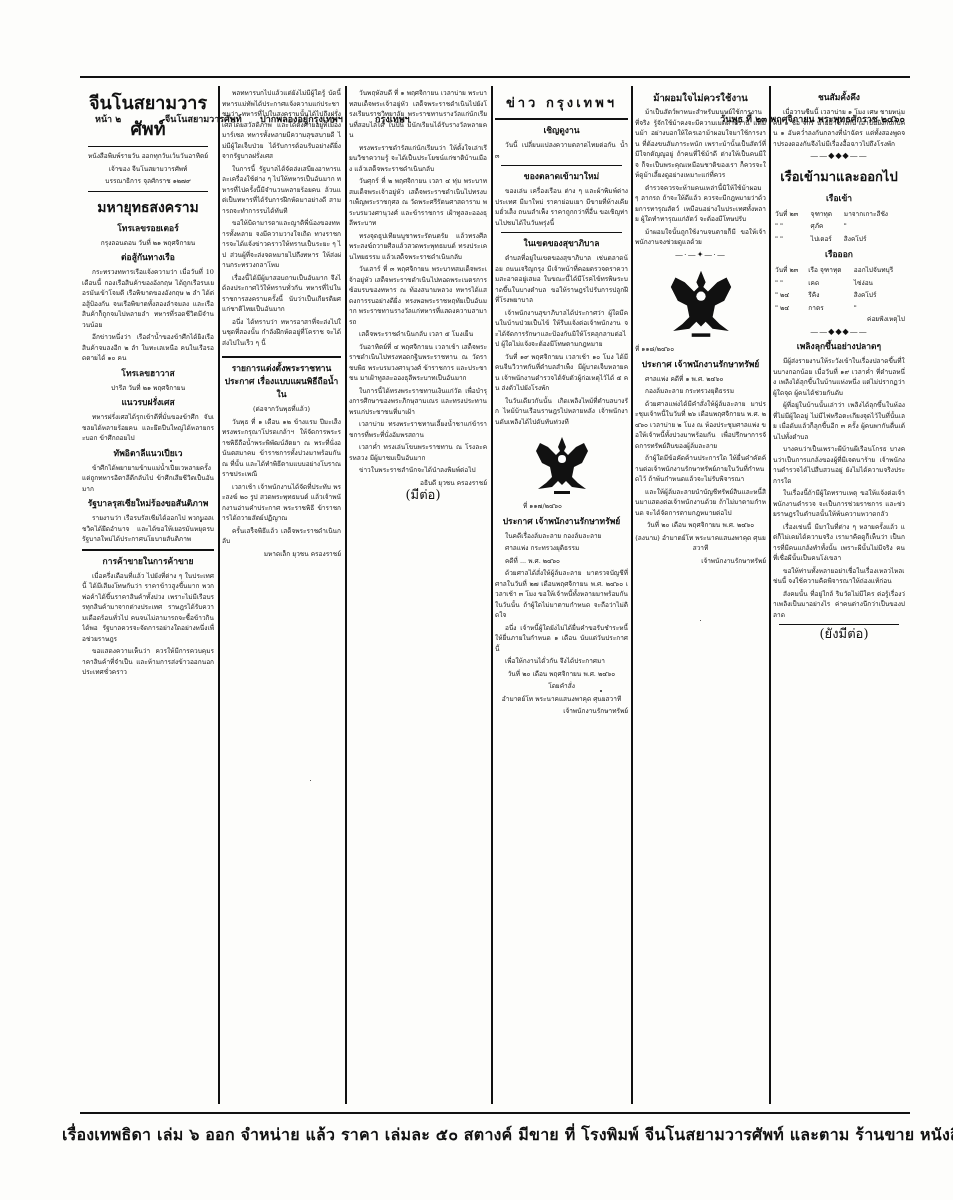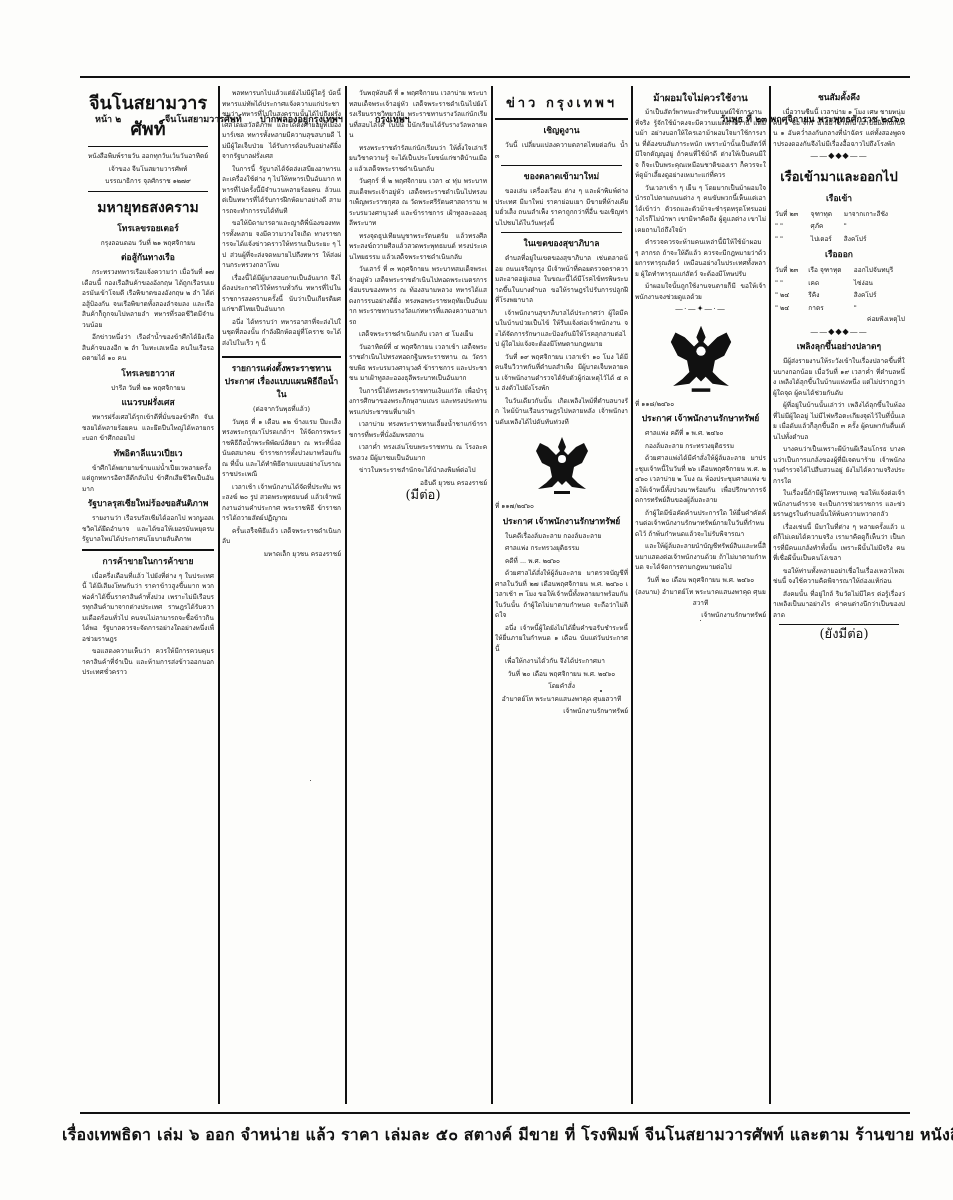--- a/index.html
+++ b/index.html
@@ -50,21 +50,21 @@
     <div class="h-big" style="font-size:18px;">จีนโนสยามวารศัพท์</div>
     <div class="sep"></div>
     <p class="center">หนังสือพิมพ์รายวัน ออกทุกวันเว้นวันอาทิตย์</p>
     <p class="center">เจ้าของ จีนโนสยามวารศัพท์</p>
     <p class="center">บรรณาธิการ จุลศักราช ๑๒๗๙</p>
     <div class="sep"></div>
     <div class="h-mid" style="font-size:14px;">มหายุทธสงคราม</div>
     <div class="h-sm">โทรเลขรอยเตอร์</div>
     <p class="center">กรุงลอนดอน วันที่ ๒๑ พฤศจิกายน</p>
     <div class="h-sm">ต่อสู้กันทางเรือ</div>
-    <p>กระทรวงทหารเรือแจ้งความว่า เมื่อวันที่ ๑๗ เดือนนี้ กองเรือสินค้าของอังกฤษ ได้ถูกเรือรบเยอรมันเข้าโจมตี เรือพิฆาตของอังกฤษ ๒ ลำ ได้ต่อสู้ป้องกัน จนเรือพิฆาตทั้งสองลำจมลง และเรือสินค้าก็ถูกจมไปหลายลำ ทหารที่รอดชีวิตมีจำนวนน้อย</p>
+    <p>กระทรวงทหารเรือแจ้งความว่า เมื่อวันที่ 10 เดือนนี้ กองเรือสินค้าของอังกฤษ ได้ถูกเรือรบเยอรมันเข้าโจมตี เรือพิฆาตของอังกฤษ ๒ ลำ ได้ต่อสู้ป้องกัน จนเรือพิฆาตทั้งสองลำจมลง และเรือสินค้าก็ถูกจมไปหลายลำ ทหารที่รอดชีวิตมีจำนวนน้อย</p>
     <p>อีกข่าวหนึ่งว่า เรือดำน้ำของข้าศึกได้ยิงเรือสินค้าจมลงอีก ๒ ลำ ในทะเลเหนือ คนในเรือรอดตายได้ ๑๐ คน</p>
     <div class="h-sm">โทรเลขฮาวาส</div>
     <p class="center">ปารีส วันที่ ๒๑ พฤศจิกายน</p>
     <div class="h-sm">แนวรบฝรั่งเศส</div>
     <p>ทหารฝรั่งเศสได้รุกเข้าตีที่มั่นของข้าศึก จับเชลยได้หลายร้อยคน และยึดปืนใหญ่ได้หลายกระบอก ข้าศึกถอยไป</p>
     <div class="h-sm">ทัพอิตาลีแนวเปียเว</div>
     <p>ข้าศึกได้พยายามข้ามแม่น้ำเปียเวหลายครั้ง แต่ถูกทหารอิตาลีตีกลับไป ข้าศึกเสียชีวิตเป็นอันมาก</p>
     <div class="h-sm">รัฐบาลรุสเซียใหม่ร้องขอสันติภาพ</div>
     <p>รายงานว่า เรือรบรัสเซียได้ออกไป พวกบอลเชวิคได้ยึดอำนาจ และได้ขอให้เยอรมันหยุดรบ รัฐบาลใหม่ได้ประกาศนโยบายสันติภาพ</p>
     <div class="sep-thick"></div>
@@ -116,38 +116,37 @@
     <div class="h-sm">ในเขตของสุขาภิบาล</div>
     <p>ตำบลที่อยู่ในเขตของสุขาภิบาล เช่นตลาดน้อย ถนนเจริญกรุง มีเจ้าหน้าที่คอยตรวจตราความสะอาดอยู่เสมอ ในขณะนี้ได้มีโรคไข้ทรพิษระบาดขึ้นในบางตำบล ขอให้ราษฎรไปรับการปลูกฝีที่โรงพยาบาล</p>
     <p>เจ้าพนักงานสุขาภิบาลได้ประกาศว่า ผู้ใดมีคนในบ้านป่วยเป็นไข้ ให้รีบแจ้งต่อเจ้าพนักงาน จะได้จัดการรักษาและป้องกันมิให้โรคลุกลามต่อไป ผู้ใดไม่แจ้งจะต้องมีโทษตามกฎหมาย</p>
     <p>วันที่ ๑๙ พฤศจิกายน เวลาเช้า ๑๐ โมง ได้มีคนจีนวิวาทกันที่ตำบลสำเพ็ง มีผู้บาดเจ็บหลายคน เจ้าพนักงานตำรวจได้จับตัวผู้ก่อเหตุไว้ได้ ๕ คน ส่งตัวไปยังโรงพัก</p>
     <p>ในวันเดียวกันนั้น เกิดเพลิงไหม้ที่ตำบลบางรัก ไหม้บ้านเรือนราษฎรไปหลายหลัง เจ้าพนักงานดับเพลิงได้ไปดับทันท่วงที</p>
     <svg class="garuda" width="60" height="62" viewBox="0 0 60 62">
       <path d="M30 4 L34 14 L32 18 L36 22 L44 14 L52 10 L56 18 L50 30 L42 34 L40 44 L46 50 L54 56 L40 54 L34 48 L30 52 L26 48 L20 54 L6 56 L14 50 L20 44 L18 34 L10 30 L4 18 L8 10 L16 14 L24 22 L28 18 L26 14 Z" fill="#111"></path>
       <circle cx="30" cy="26" r="4" fill="#fff"></circle>
       <rect x="22" y="58" width="16" height="3" fill="#111"></rect>
     </svg>
-    <p class="center" style="text-align:left;">ที่ ๑๑๗/๒๔๖๐</p>
+    <p class="center" style="text-align:left;margin-left:28px;">ที่ ๑๑๗/๒๔๖๐</p>
     <div class="h-sm">ประกาศ เจ้าพนักงานรักษาทรัพย์</div>
     <p>ในคดีเรื่องล้มละลาย กองล้มละลาย</p>
     <p>ศาลแพ่ง กระทรวงยุติธรรม</p>
     <p>คดีที่ ... พ.ศ. ๒๔๖๐</p>
     <p>ด้วยศาลได้สั่งให้ผู้ล้มละลาย มาตรวจบัญชีที่ศาลในวันที่ ๒๗ เดือนพฤศจิกายน พ.ศ. ๒๔๖๐ เวลาเช้า ๓ โมง ขอให้เจ้าหนี้ทั้งหลายมาพร้อมกันในวันนั้น ถ้าผู้ใดไม่มาตามกำหนด จะถือว่าไม่ติดใจ</p>
     <p>อนึ่ง เจ้าหนี้ผู้ใดยังไม่ได้ยื่นคำขอรับชำระหนี้ ให้ยื่นภายในกำหนด ๑ เดือน นับแต่วันประกาศนี้</p>
     <p>เพื่อให้กงานไดั่วกัน จึงได้ประกาศมา</p>
     <p class="center">วันที่ ๒๐ เดือน พฤศจิกายน พ.ศ. ๒๔๖๐</p>
     <p class="center">โดยคำสั่ง</p>
     <p class="center">อำมาตย์โท พระนาคแสนงพาคุด ศุนยสวาที</p>
     <p class="sig">เจ้าพนักงานรักษาทรัพย์</p>
   </div>
 
   <div class="col" style="left:635px;width:131px;">
     <div class="h-sm" style="font-size:9.5px;">ม้าผอมใจไม่ควรใช้งาน</div>
     <p>ม้าเป็นสัตว์พาหนะสำหรับมนุษย์ใช้การงานที่จริง รู้จักใช้ม้าคงจะมีความเมตตาปรานี แต่มันม้า อย่างบอกให้ใครเอาม้าผอมใจมาใช้การงาน ที่ต้องขนสัมภาระหนัก เพราะม้านั้นเป็นสัตว์ที่มีใจกตัญญูอยู่ ถ้าคนที่ใช้ม้าดี ต่างให้เป็นคนมีใจ ก็จะเป็นพระคุณเหมือนชาติของเรา ก็ควรจะให้ดูม้าเลี้ยงดูอย่างเหมาะแก่ที่ควร</p>
-    <p>วันเวลาเช้า ๆ เย็น ๆ โดยมากเป็นม้าผอมใจนำรถไปตามถนนต่าง ๆ คนขับพวกนี้เห็นแต่เอาได้เข้าว่า ตัวรถและตัวม้าจะชำรุดทรุดโทรมอย่างไรก็ไม่นำพา เขามิหาคิดถึง ผู้ดูแลต่าง เขาไม่เคยถามไถ่ถึงใจม้า</p>
     <p>ตำรวจควรจะห้ามคนเหล่านี้มิให้ใช้ม้าผอม ๆ ลากรถ ถ้าจะให้ดีแล้ว ควรจะมีกฎหมายว่าด้วยการทารุณสัตว์ เหมือนอย่างในประเทศทั้งหลาย ผู้ใดทำทารุณแก่สัตว์ จะต้องมีโทษปรับ</p>
     <p>ม้าผอมใจนั้นถูกใช้งานจนตายก็มี ขอให้เจ้าพนักงานจงช่วยดูแลด้วย</p>
     <div class="orn">—·—✦—·—</div>
     <svg class="garuda" width="70" height="72" viewBox="0 0 60 62">
       <path d="M30 4 L34 14 L32 18 L36 22 L44 14 L52 10 L56 18 L50 30 L42 34 L40 44 L46 50 L54 56 L40 54 L34 48 L30 52 L26 48 L20 54 L6 56 L14 50 L20 44 L18 34 L10 30 L4 18 L8 10 L16 14 L24 22 L28 18 L26 14 Z" fill="#111"></path>
       <circle cx="30" cy="26" r="4" fill="#fff"></circle>
       <rect x="22" y="58" width="16" height="3" fill="#111"></rect>
     </svg>
     <p style="text-indent:0;">ที่ ๑๑๘/๒๔๖๐</p>
     <div class="h-sm">ประกาศ เจ้าพนักงานรักษาทรัพย์</div>

